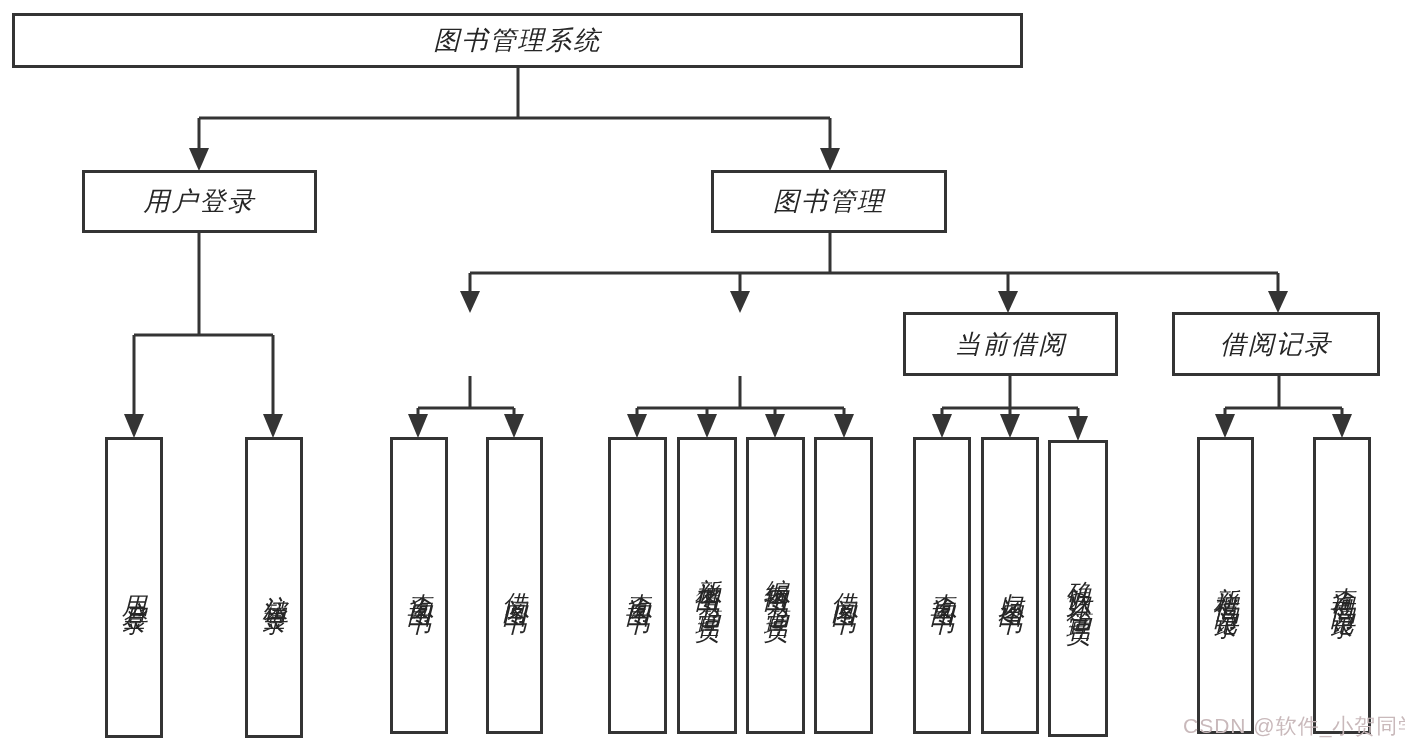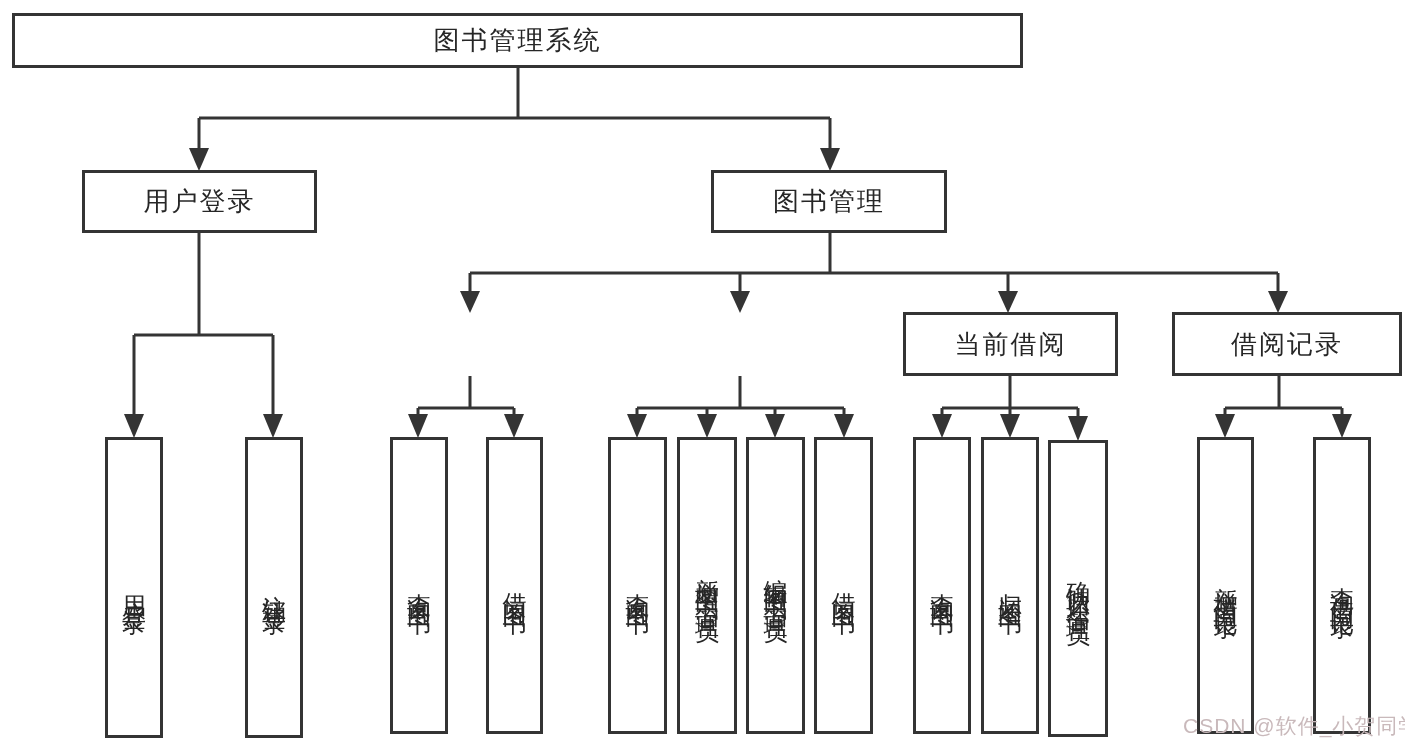--- a/index.html
+++ b/index.html
@@ -28,20 +28,21 @@
   }
   .box {
     position: absolute;
     box-sizing: border-box;
     border: 3px solid #343434;
     background: #ffffff;
     display: flex;
     align-items: center;
     justify-content: center;
     z-index: 1;
+    font-style: italic;
   }
   .hlabel {
     font-size: 26px;
     letter-spacing: 2px;
     white-space: nowrap;
   }
   .vlabel {
     writing-mode: vertical-rl;
     text-orientation: mixed;
     font-size: 24px;
@@ -113,21 +114,21 @@
   <div class="box" style="left:82px; top:170px; width:235px; height:63px;">
     <span class="hlabel">用户登录</span>
   </div>
   <div class="box" style="left:711px; top:170px; width:236px; height:63px;align-items:center;">
     <span class="hlabel">图书管理</span>
   </div>
 
   <div class="box" style="left:903px; top:312px; width:215px; height:64px;">
     <span class="hlabel">当前借阅</span>
   </div>
-  <div class="box" style="left:1172px; top:312px; width:230px; height:64px;">
+  <div class="box" style="left:1172px; top:312px; width:208px; height:64px;">
     <span class="hlabel">借阅记录</span>
   </div>
 
   <div class="box" style="left:105px; top:437px; width:58px; height:301px;">
     <span class="vlabel">用户登录</span>
   </div>
   <div class="box" style="left:245px; top:437px; width:58px; height:301px;">
     <span class="vlabel">注销登录</span>
   </div>
 

